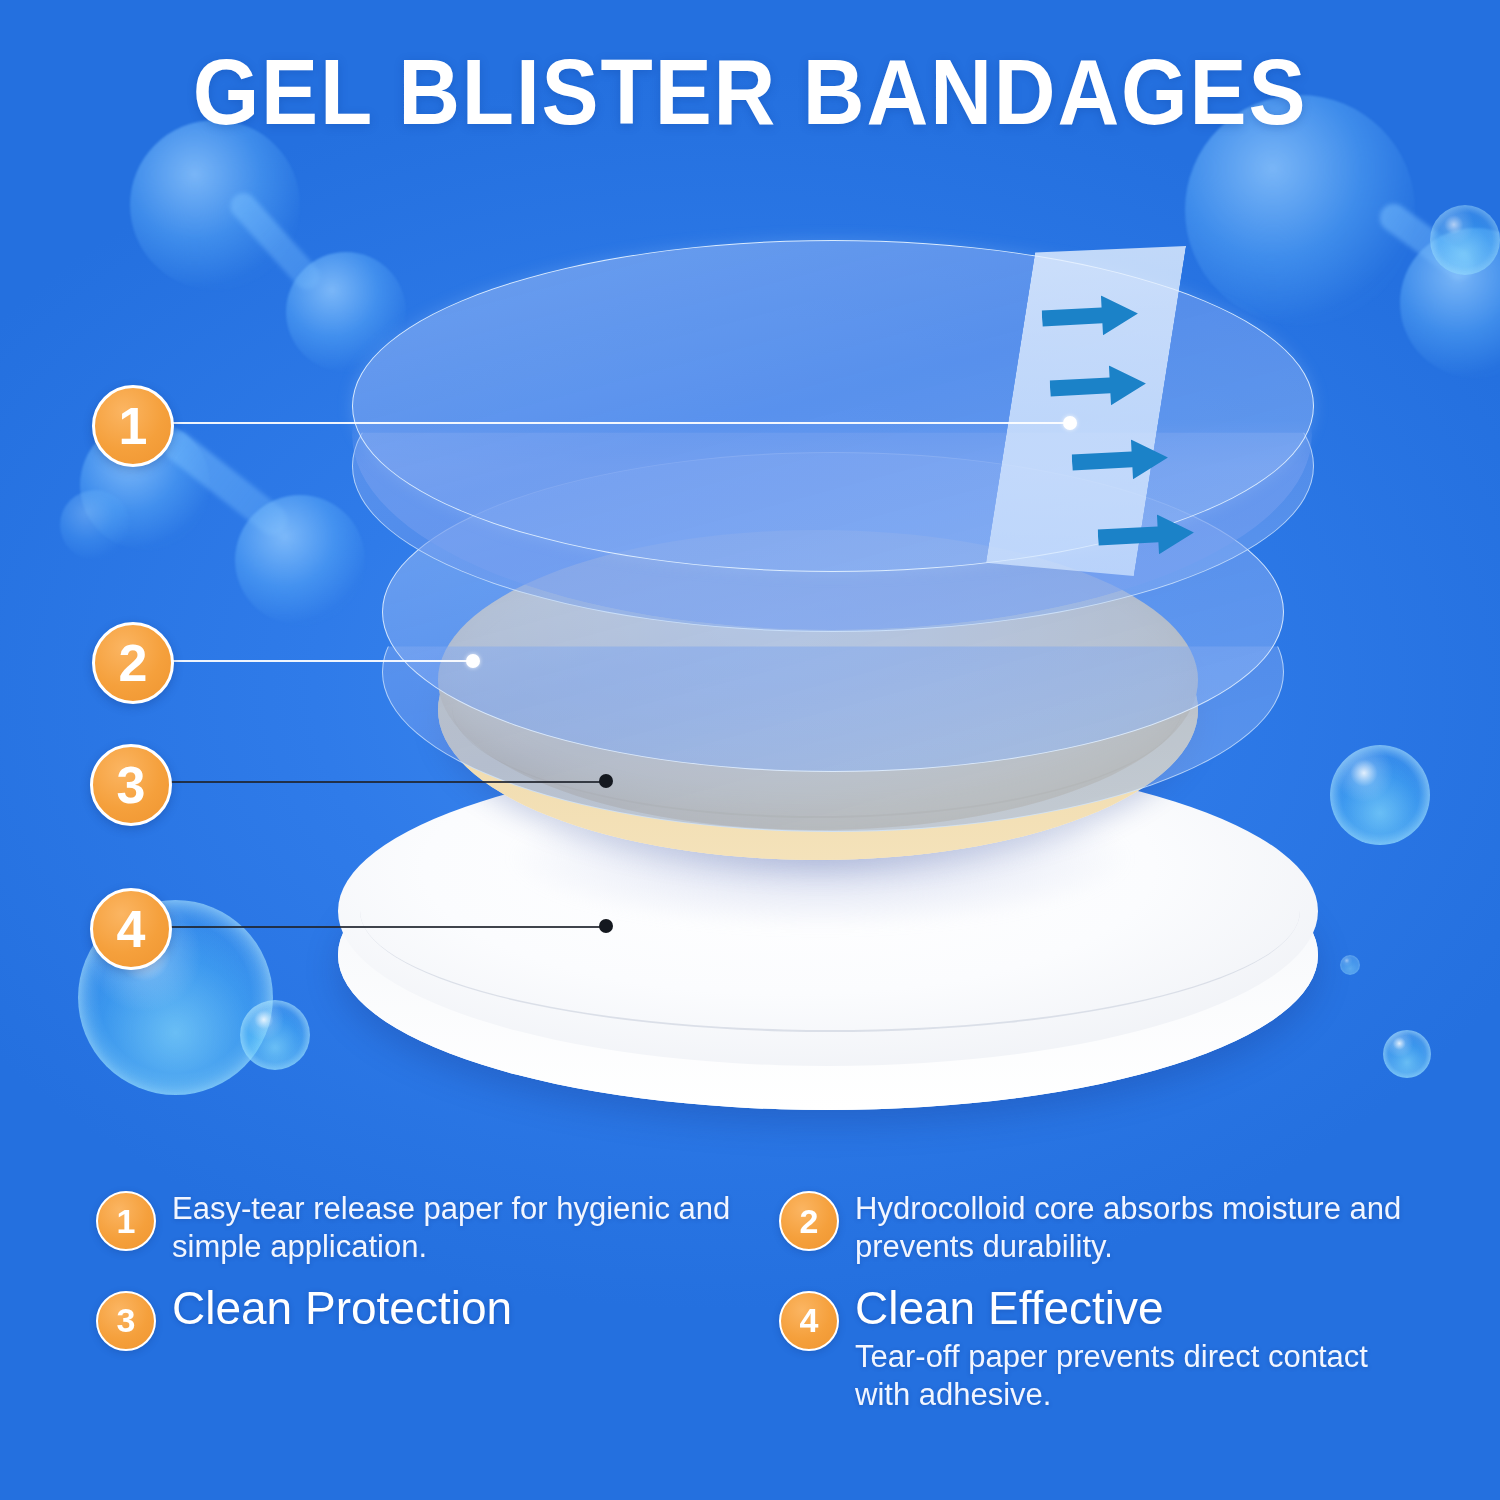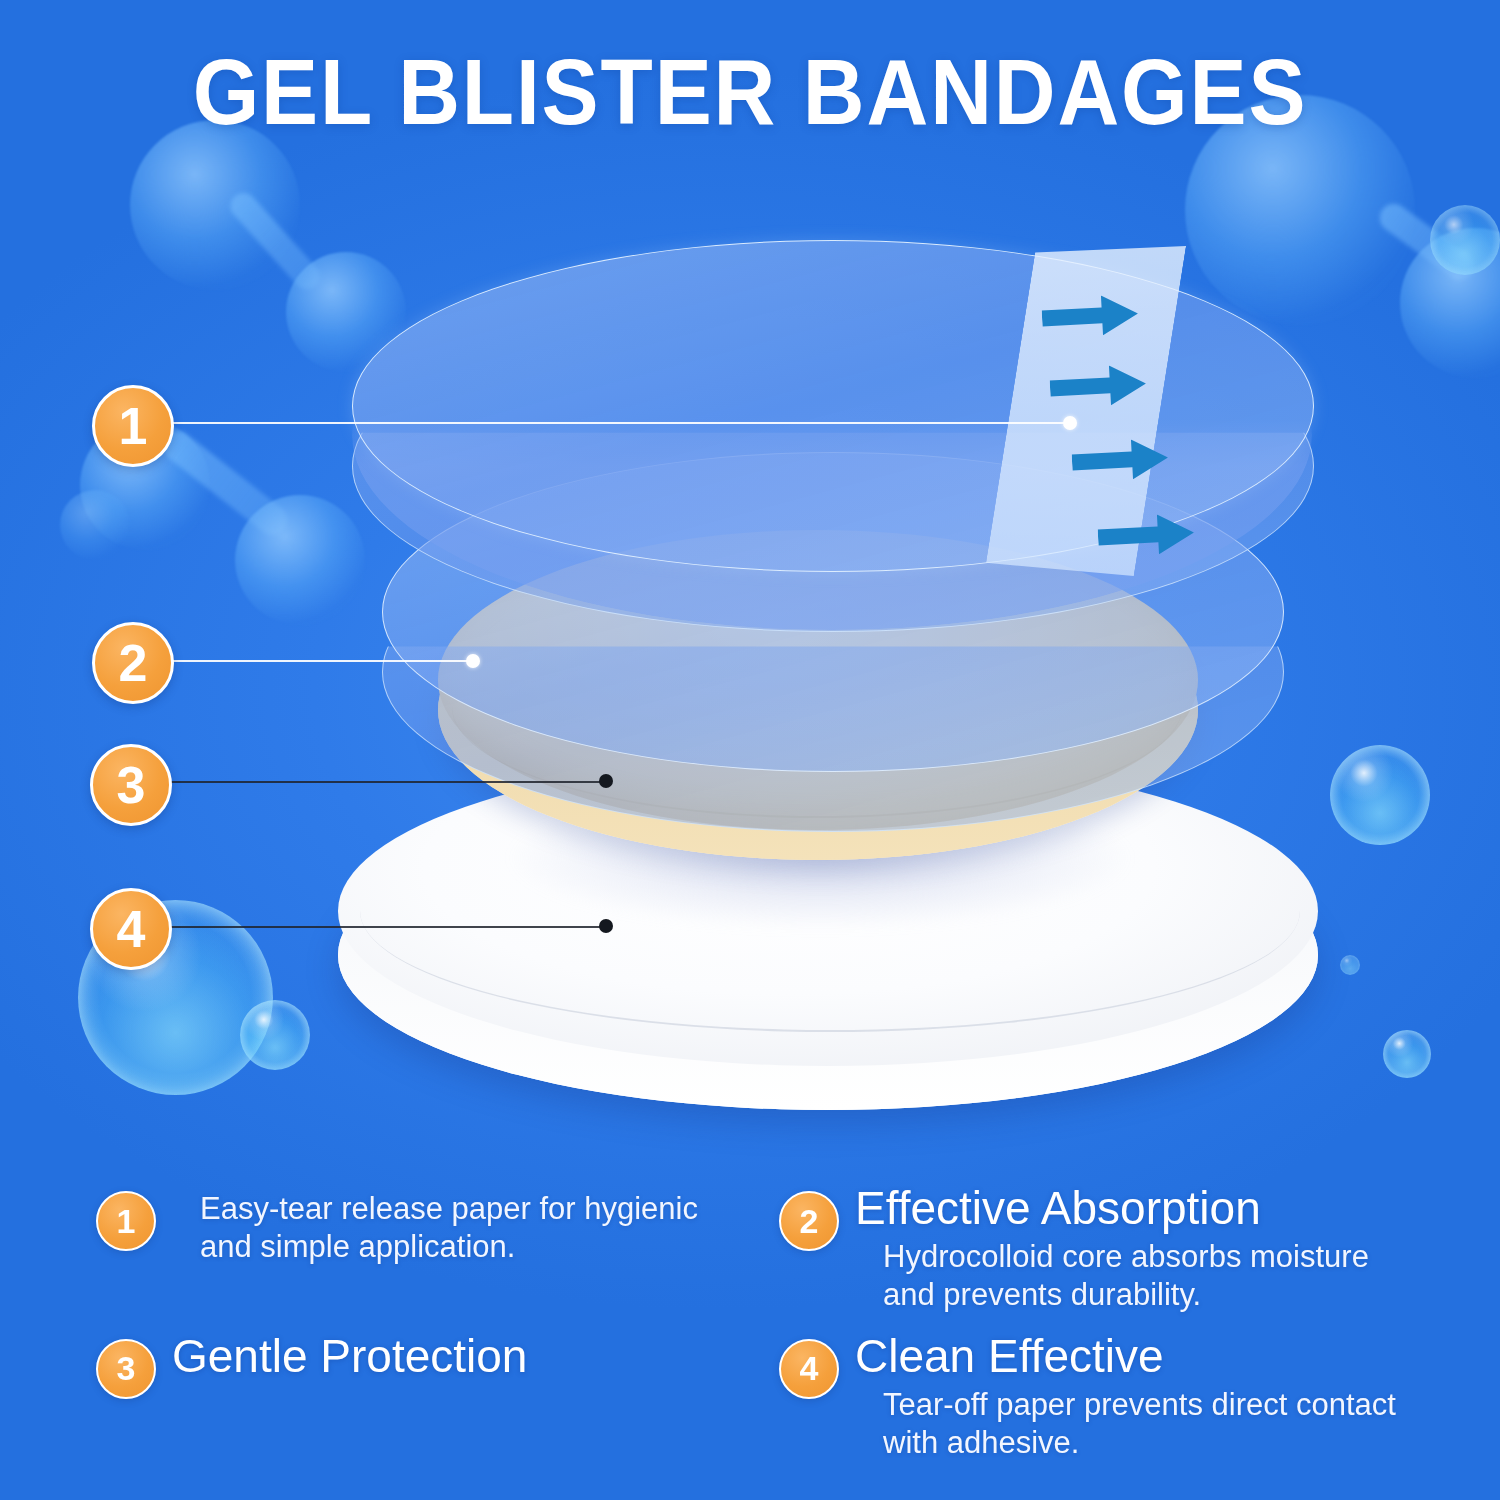--- a/index.html
+++ b/index.html
@@ -178,21 +178,20 @@
   }
   .feature-text{min-width:0;}
   .feature-title{
     color:#FFFFFF;font-size:46px;line-height:1.04;font-weight:normal;
     letter-spacing:0px;text-shadow:0 1px 5px rgba(15,55,140,.35);
     white-space:nowrap;
   }
   .feature-desc{
     color:#F2F6FF;font-size:31px;line-height:1.24;margin-top:5px;
     text-shadow:0 1px 4px rgba(15,55,140,.30);
-    margin-left:28px;
   }
 </style>
 </head>
 <body>
 
 <div id="stage">
 
   <div class="deco molecule-blob" style="left:130px;top:120px;width:170px;height:170px;"></div>
   <div class="deco bond" style="left:215px;top:228px;width:120px;height:26px;transform:rotate(48deg);"></div>
   <div class="deco molecule-blob" style="left:286px;top:252px;width:120px;height:120px;"></div>
@@ -293,31 +292,30 @@
       <div class="feature-text">
         <div class="feature-desc">Easy-tear release paper for hygienic and simple application.</div>
       </div>
     </div>
 
     <div class="feature">
       <div class="badge-sm">
         <span>2</span>
       </div>
       <div class="feature-text">
-        <div class="feature-title">Effective Absorption</div>
         <div class="feature-desc">Hydrocolloid core absorbs moisture and prevents durability.</div>
       </div>
     </div>
 
     <div class="feature">
       <div class="badge-sm">
         <span>3</span>
       </div>
       <div class="feature-text">
-        <div class="feature-title">Gentle Protection</div>
+        <div class="feature-title">Clean Protection</div>
       </div>
     </div>
 
     <div class="feature">
       <div class="badge-sm">
         <span>4</span>
       </div>
       <div class="feature-text">
         <div class="feature-title">Clean Effective</div>
         <div class="feature-desc">Tear-off paper prevents direct contact with adhesive.</div>

